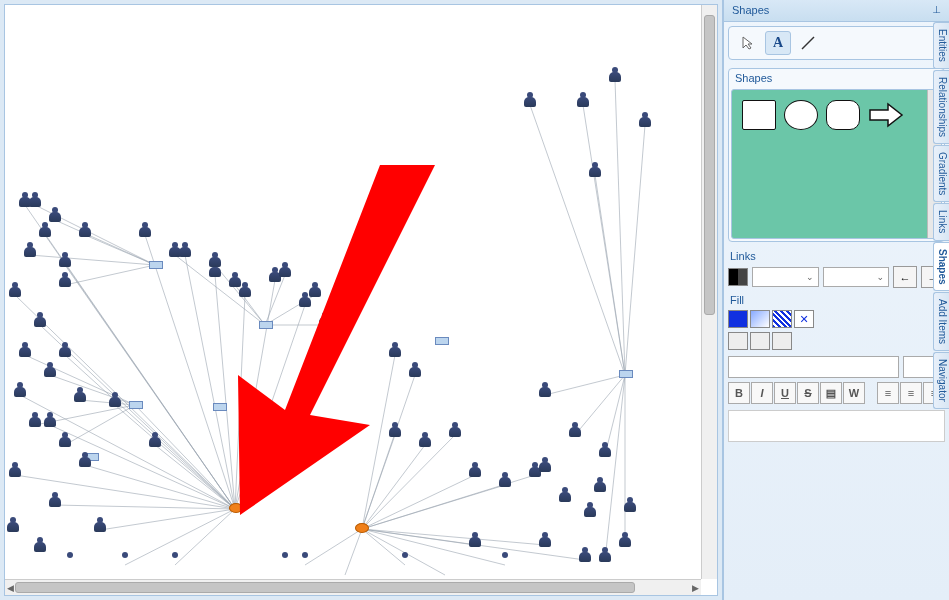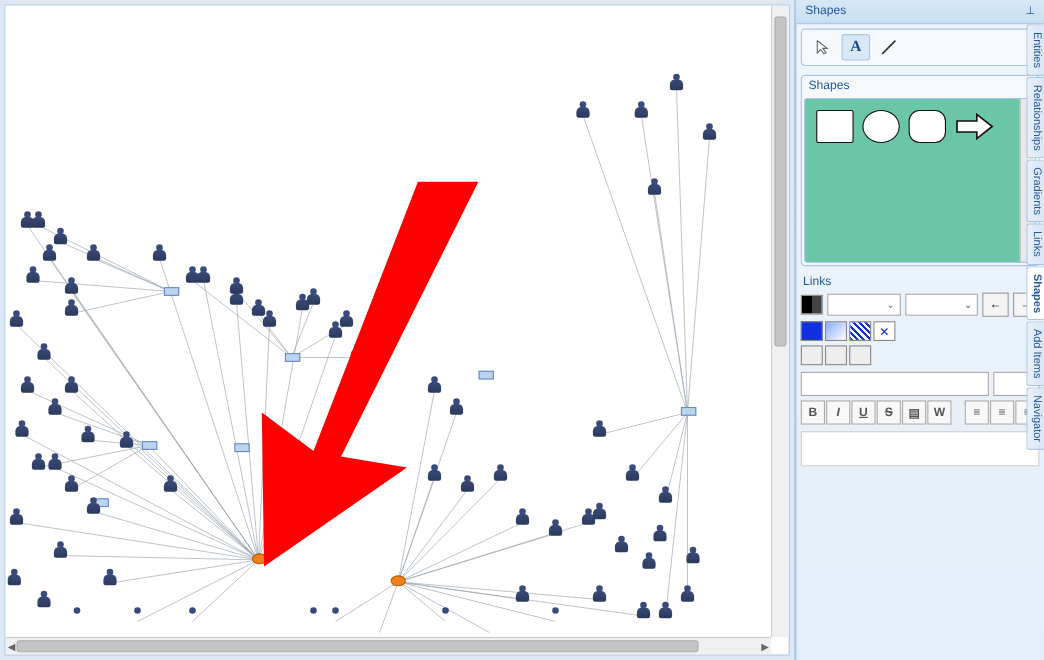--- a/index.html
+++ b/index.html
@@ -629,20 +629,21 @@
 
     <div class="prop-label">Links</div>
     <div class="line-row">
       <div class="sw" style="background:linear-gradient(90deg,#000 50%,#444 50%);"></div>
       <div class="dd">⌄</div>
       <div class="dd">⌄</div>
       <div class="sq-btn">←</div>
       <div class="sq-btn">→</div>
     </div>
 
+    <div class="prop-label">Fill</div>
     <div class="fill-samples">
       <div class="fs" style="background:#1030e0;"></div>
       <div class="fs" style="background:linear-gradient(135deg,#88aaff,#fff);"></div>
       <div class="fs" style="background:repeating-linear-gradient(45deg,#1030e0 0 2px,#fff 2px 4px);"></div>
       <div class="fs" style="background:#fff;color:#1030e0;display:flex;align-items:center;justify-content:center;">✕</div>
     </div>
     <div class="fill-samples">
       <div class="fs" style="background:#eee;"></div>
       <div class="fs" style="background:#eee;"></div>
       <div class="fs" style="background:#eee;"></div>

